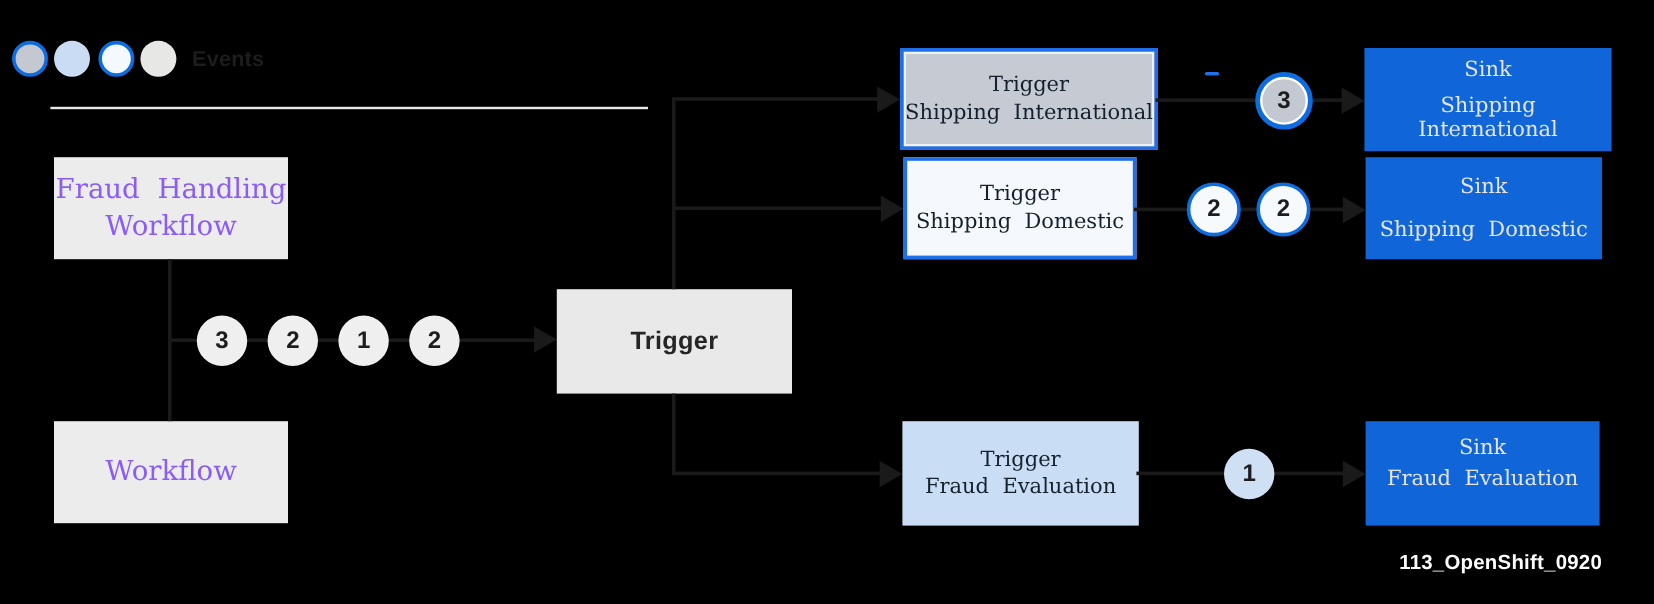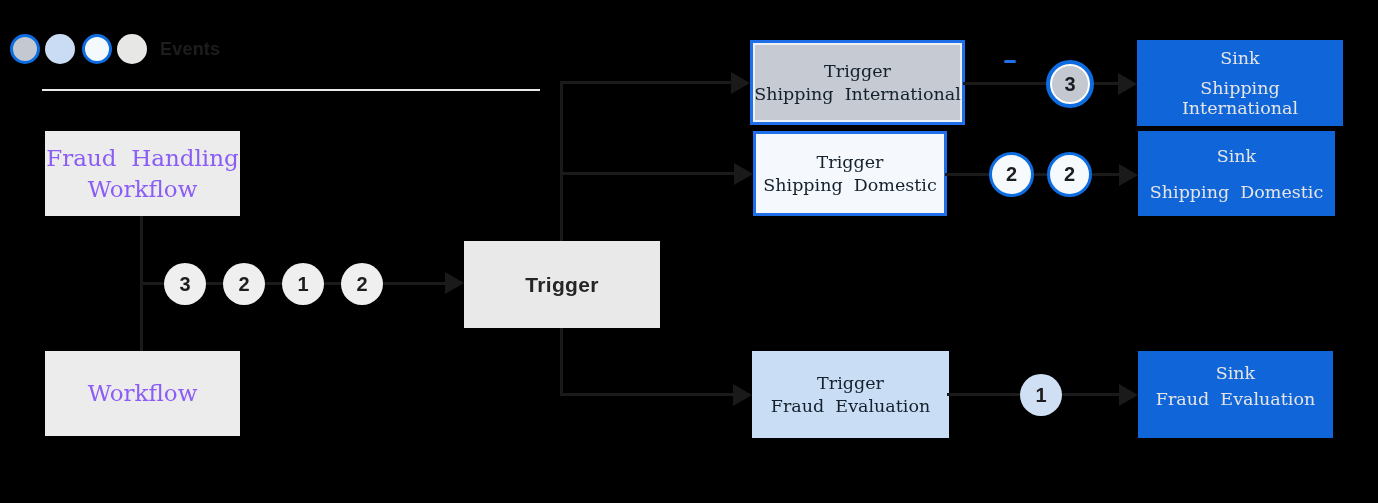--- a/index.html
+++ b/index.html
@@ -125,14 +125,15 @@
   </div>
   <div class="box sink-box serif" style="left:1138px;top:113px;width:197px;height:85px;gap:16px;">
     <span>Sink</span>
     <span>Shipping Domestic</span>
   </div>
   <div class="box sink-box serif" style="left:1138px;top:333px;width:195px;height:87px;gap:6px;align-items:center;justify-content:flex-start;padding-top:12px;">
     <span>Sink</span>
     <span>Fraud Evaluation</span>
   </div>
 
+  <div class="footer-label" style="left:1135px;top:441px;width:200px;text-align:right;">113_OpenShift_0920</div>
 
 </div>
 
 </body></html>

